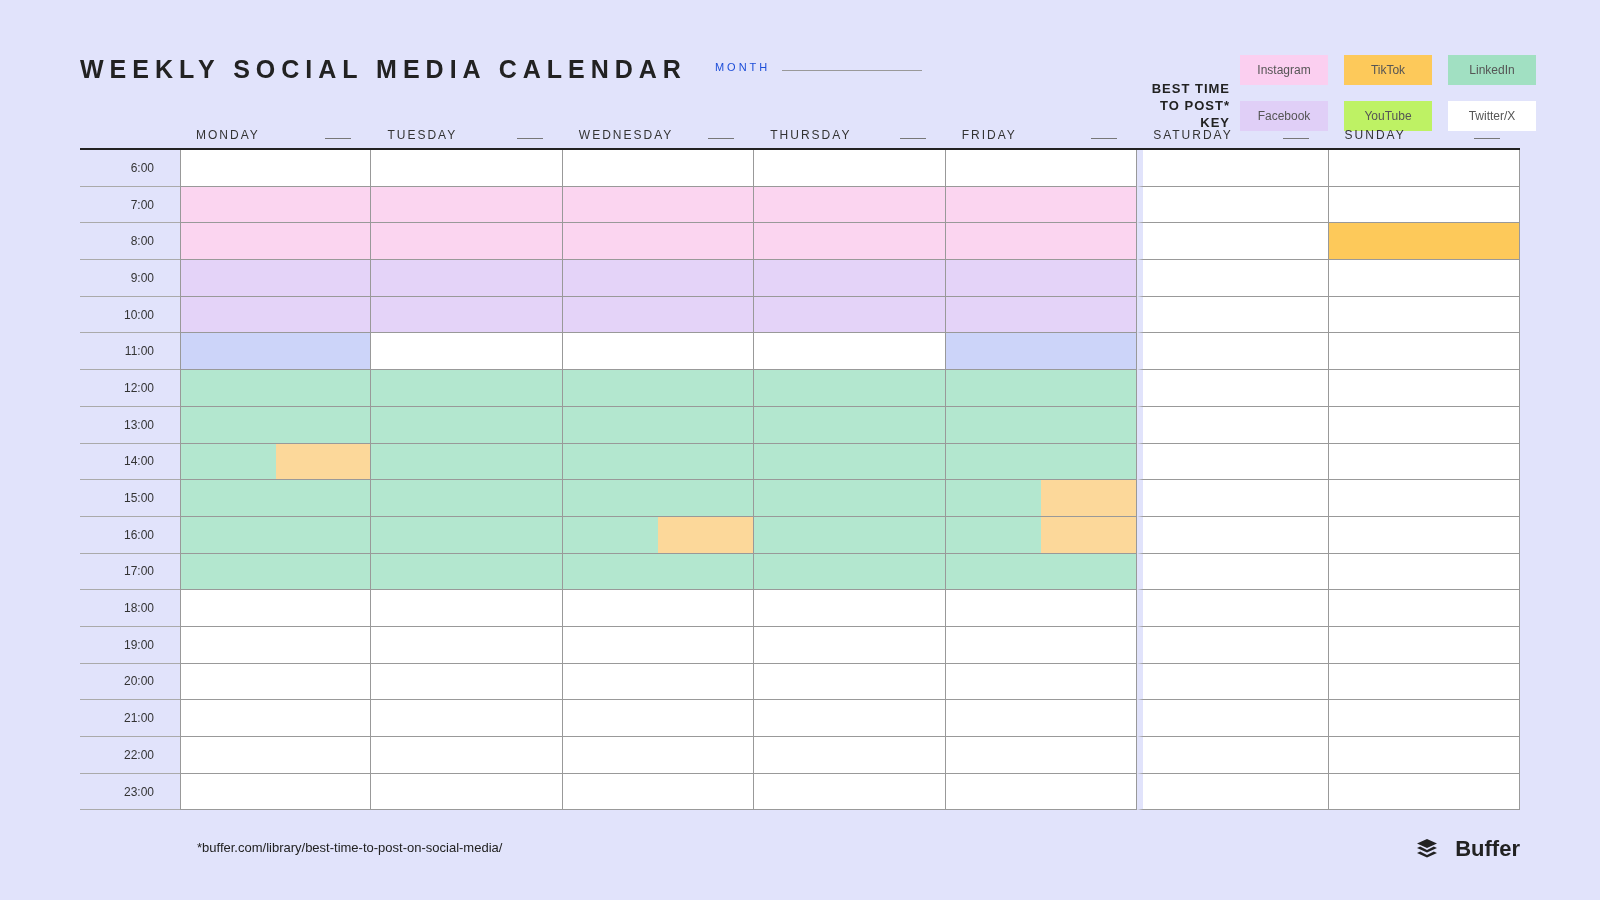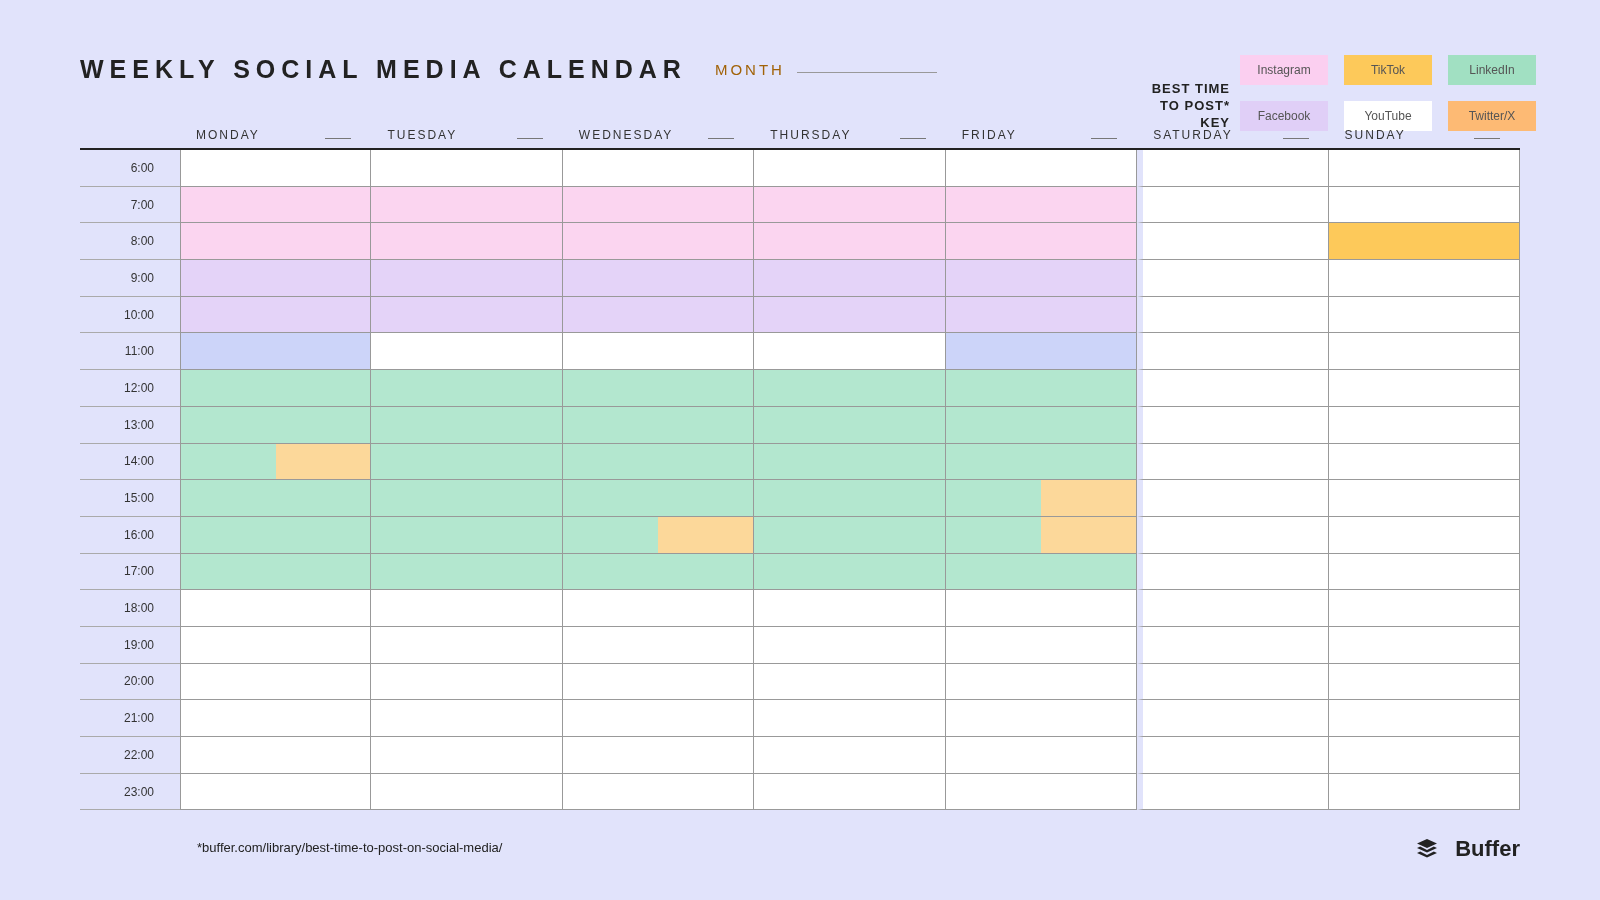--- a/index.html
+++ b/index.html
@@ -26,23 +26,23 @@
     letter-spacing: 6px;
     color: #222;
   }
   .month-wrap {
     display: flex;
     align-items: center;
     gap: 12px;
     margin-top: 6px;
   }
   .month-label {
-    font-size: 15px;
+    font-size: 11px;
     letter-spacing: 3px;
-    color: #a16207;
+    color: #1d4ed8;
   }
   .month-line {
     width: 140px;
     border-bottom: 1px solid #999;
     height: 1px;
     margin-top: 6px;
   }
   .legend-block {
     position: absolute;
     top: 55px;
@@ -68,22 +68,22 @@
     display: flex;
     align-items: center;
     justify-content: center;
     font-size: 12px;
     color: #555;
   }
   .c-instagram { background: #fbcff0; }
   .c-tiktok    { background: #fdc95a; }
   .c-linkedin  { background: #a1e0c2; }
   .c-facebook  { background: #e0cff7; }
-  .c-youtube   { background: #ffffff; }
-  .c-twitter   { background: #fdba74; }
+  .c-youtube   { background: #bef264; }
+  .c-twitter   { background: #ffffff; }
 
   .grid-area {
     margin-top: 44px;
   }
   .day-header {
     display: grid;
     grid-template-columns: 100px repeat(7, 1fr);
     border-bottom: 2px solid #222;
     padding-bottom: 6px;
     margin-top: 24px;

